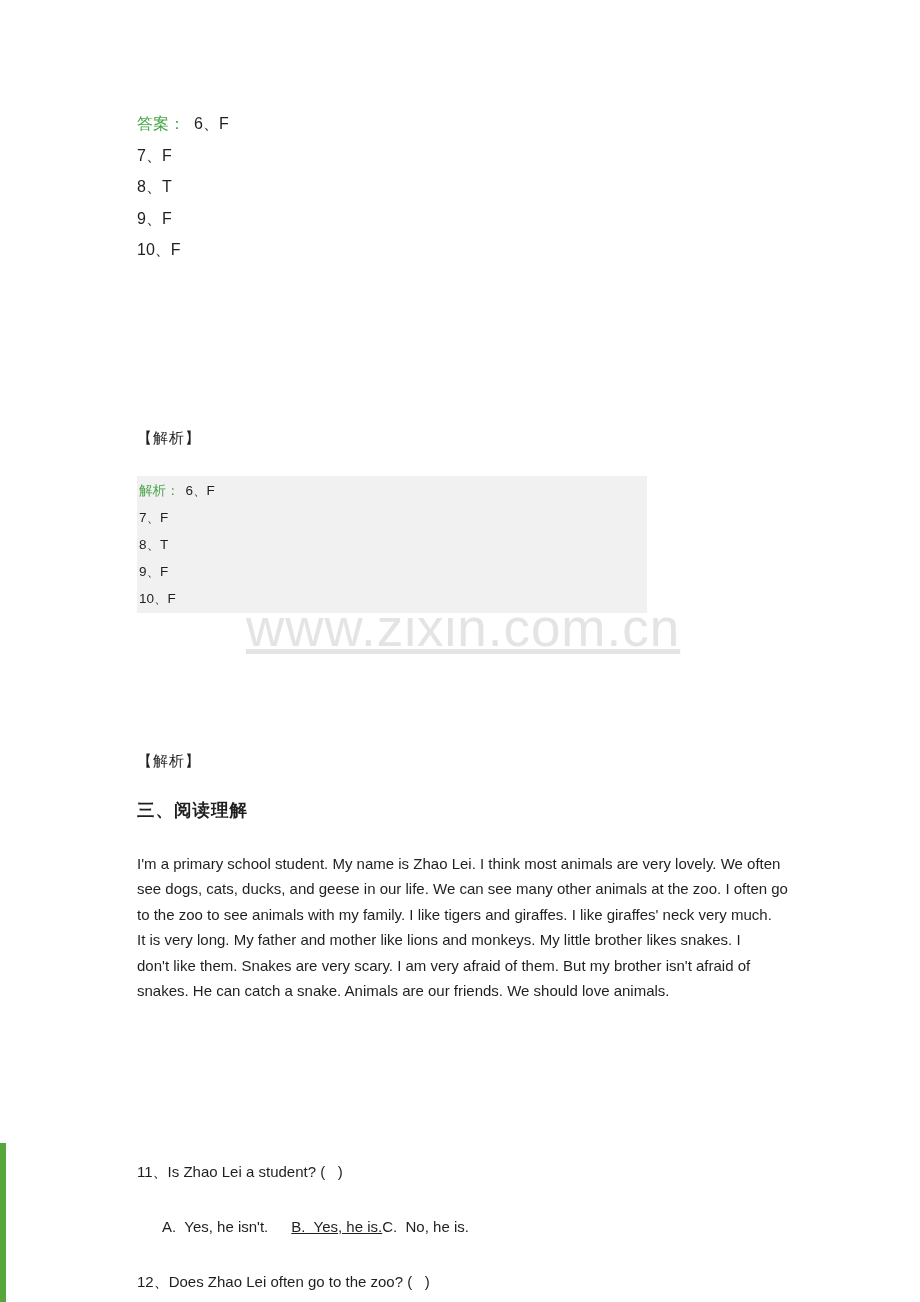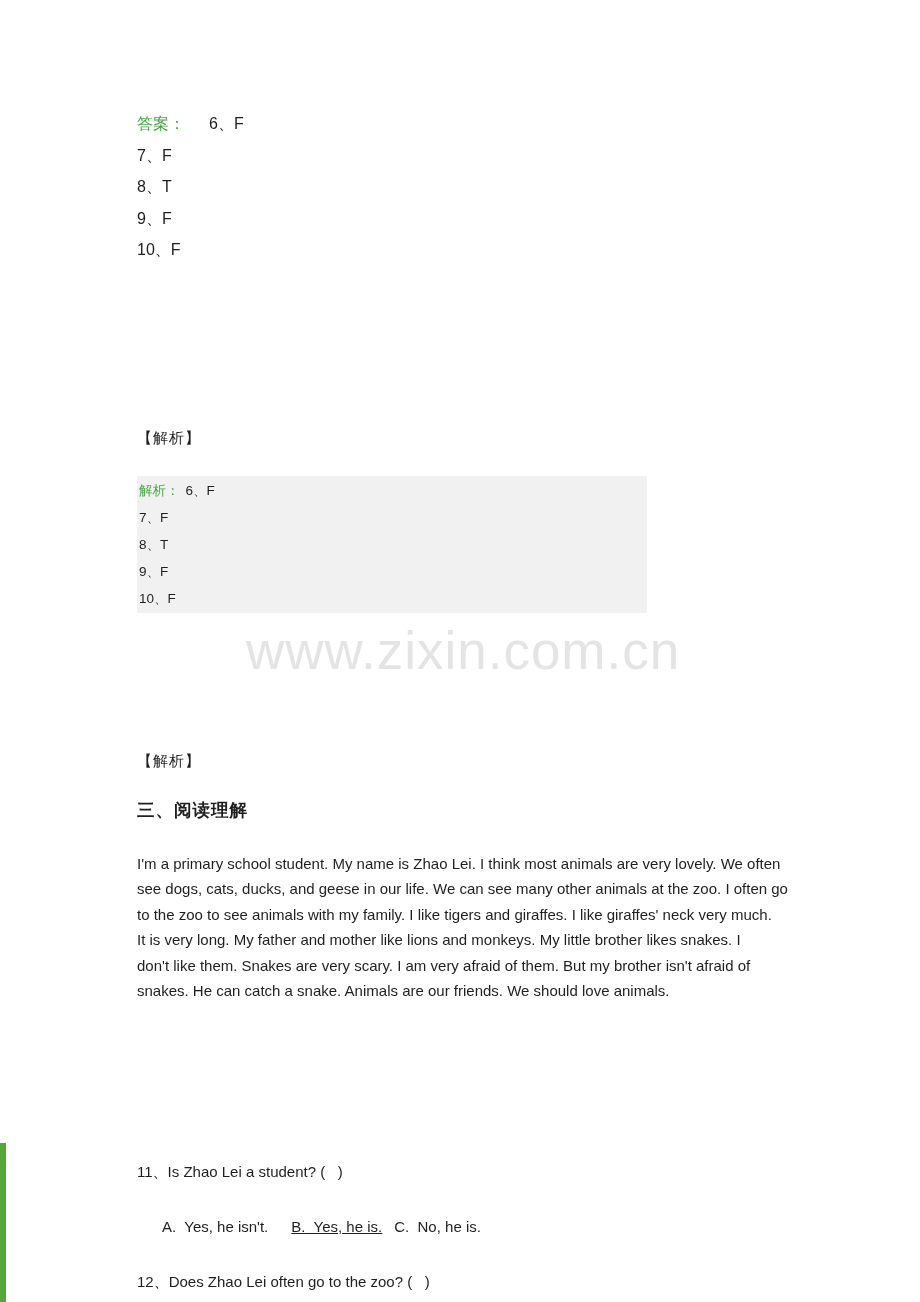--- a/index.html
+++ b/index.html
@@ -5,47 +5,47 @@
   html,body{margin:0;padding:0;background:#ffffff;}
   .page{
     position:relative;width:920px;height:1302px;background:#ffffff;overflow:hidden;
     font-family:"Liberation Sans",sans-serif;color:#1f1f1f;
   }
   .abs{position:absolute;left:137px;}
   .green{color:#48a648;}
   
   .ans-block{font-size:16px;line-height:31.5px;}
   #ans1{top:108px;}
-  .ans-label{margin-right:24px;}
+  .ans-label{margin-right:9px;}
   
   .mark{font-size:15px;line-height:20px;letter-spacing:1px;}
   #mark1{top:270px;}
   #mark2{top:436px;}
   
   #gray{
     top:298px;width:510px;height:137px;background:#f1f1f1;
     font-size:13.5px;line-height:27px;padding:1px 0 0 2px;box-sizing:border-box;
   }
   #gray .ans-label{margin-right:6px;}
   
   #heading{top:463px;font-size:17.5px;font-weight:bold;letter-spacing:1px;}
   
   #passage{top:492px;font-size:15px;line-height:25.6px;}
   #passage div{white-space:nowrap;}
   
   #watermark{
-    left:246px;top:620px;font-size:53px;color:#e4e4e4;letter-spacing:1px;
-    white-space:nowrap;z-index:0;
+    left:246px;top:597px;font-size:53px;color:#e4e4e4;letter-spacing:1px;
+    white-space:nowrap;z-index:0;text-decoration:underline;
   }
   .layer{position:relative;z-index:1;}
   
   #questions{top:646px;font-size:15px;line-height:27.4px;}
   #questions div{white-space:pre;}
   .opt{display:inline-block;white-space:pre;}
-  .opts-11 .o2{margin-left:23px;text-decoration:underline;} .opts-11 .o3{margin-left:12px;}
+  .opts-11 .o2{margin-left:23px;text-decoration:underline;} .opts-11 .o3{}
   
   #edgebar{position:absolute;left:0;top:1143px;width:6px;height:159px;background:#57a63b;}
 </style>
 </head>
 <body>
 
 <div class="page">
 
   <div id="watermark" class="abs">www.zixin.com.cn</div>
 

